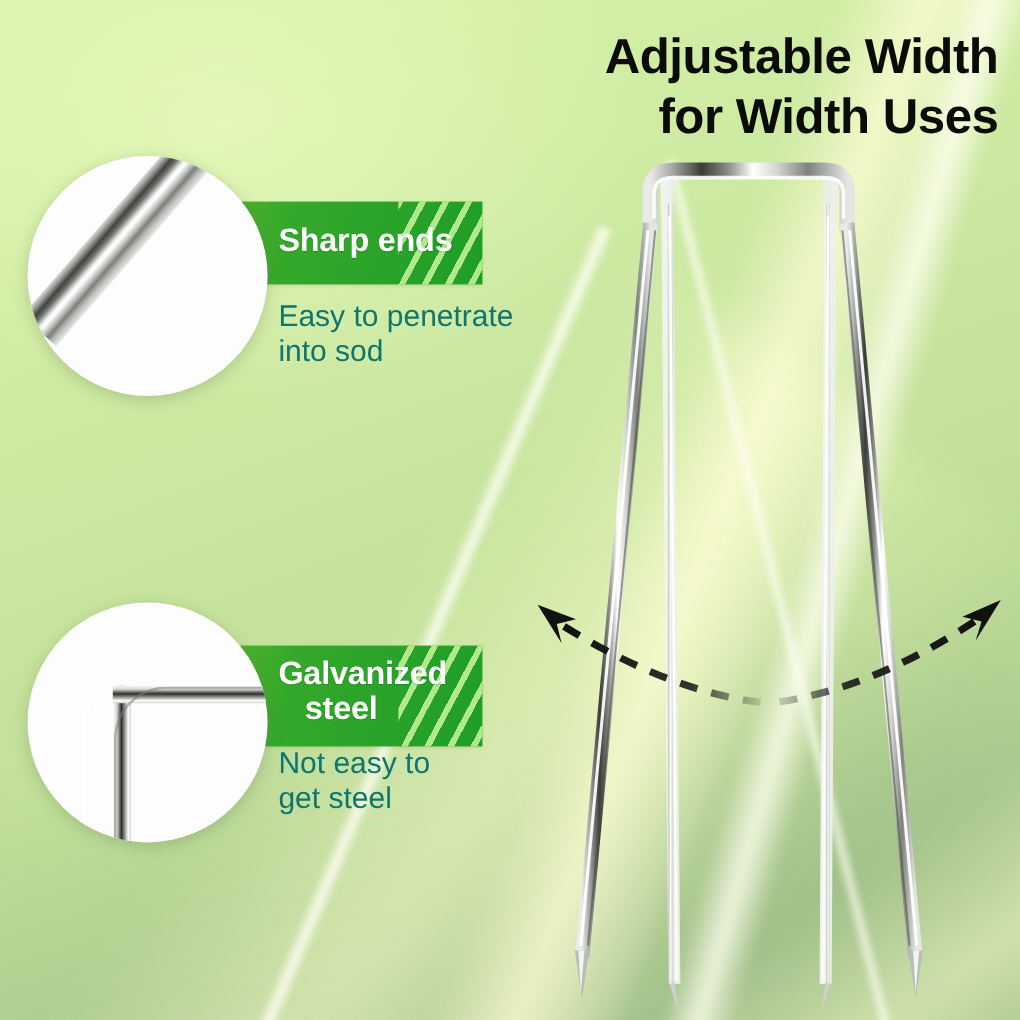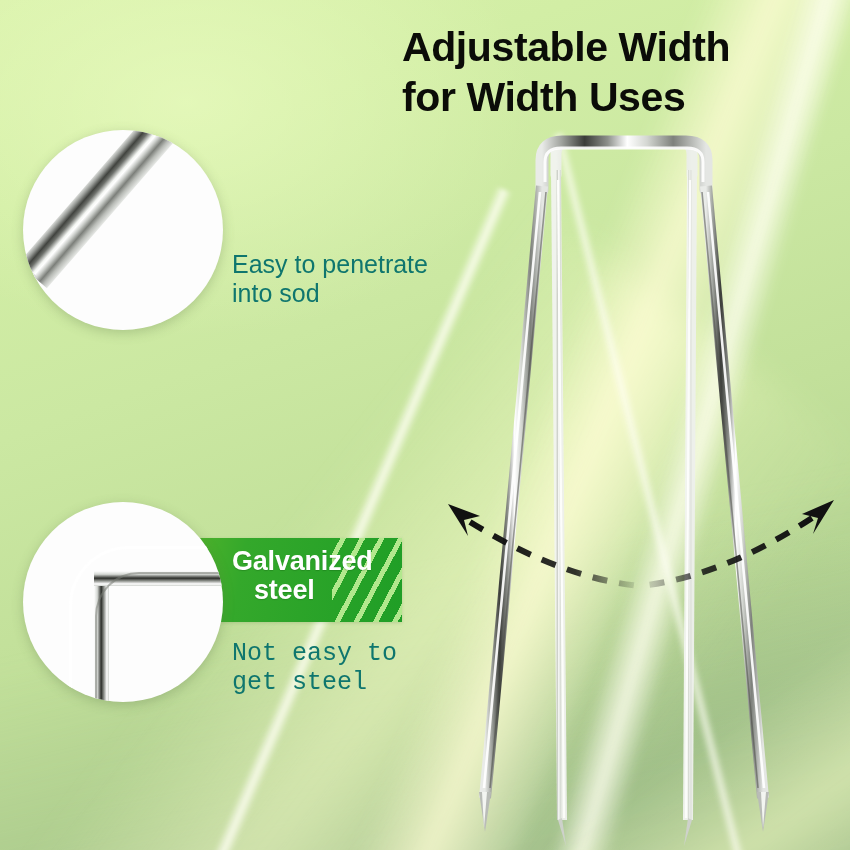--- a/index.html
+++ b/index.html
@@ -91,20 +91,21 @@
     background: linear-gradient(180deg, rgba(150,180,128,0) 0%, rgba(150,180,128,0.34) 40%, rgba(146,176,124,0.42) 100%);
     filter: blur(9px);
   }
 
   
   .title {
     position: absolute;
     right: 18px;
     top: 22px;
     width: 430px;
+    text-align: right;
     color: #0b0c08;
     font-weight: bold;
     font-size: 41px;
     line-height: 1.22;
     letter-spacing: -0.4px;
   }
 
   
   .feature { position: absolute; }
   #feature-sharp  { left: 0px;  top: 120px; width: 500px; height: 230px; }
@@ -240,21 +241,21 @@
   .desc {
     position: absolute;
     left: 232px;
     color: #0f766e;
     font-size: 25px;
     line-height: 1.14;
     width: 260px;
     z-index: 2;
   }
   #desc-sharp { top: 250px; }
-  #desc-galv  { top: 640px; font-family: Liberation Mono, monospace; }
+  #desc-galv  { top: 622px; }
 
   
   #product { position: absolute; left: 430px; top: 120px; width: 420px; height: 730px; }
   #product svg { display: block; }
 
   
   #width-arrow { position: absolute; left: 430px; top: 480px; width: 420px; height: 160px; }
 </style>
 </head>
 <body>
@@ -354,20 +355,24 @@
           <stop offset="100%" stop-color="#111111" stop-opacity="0.05"></stop>
         </linearGradient>
       </defs>
       <path d="M40,42 C92,74 150,100 210,106" fill="none" stroke="url(#fadeL)" stroke-width="6" stroke-dasharray="15 12" stroke-linecap="butt"></path>
       <path d="M382,38 C330,72 272,99 210,106" fill="none" stroke="url(#fadeR)" stroke-width="6" stroke-dasharray="15 12" stroke-linecap="butt"></path>
       <path d="M18,24 L50,36 L34,40 L38,56 Z" fill="#111111"></path>
       <path d="M404,20 L372,34 L388,38 L383,54 Z" fill="#111111"></path>
     </svg>
   </div>
 
+  <div class="banner" id="banner-sharp">
+    <div class="stripes"></div>
+    <div class="banner-text">Sharp ends</div>
+  </div>
   <div class="desc" id="desc-sharp">
     <div>Easy to penetrate</div>
     <div>into sod</div>
   </div>
   <div class="feature" id="feature-sharp">
     <div class="circle-photo">
       <div class="rod-wrap">
         <div class="rod"></div>
         <div class="rod-tip"></div>
       </div>

